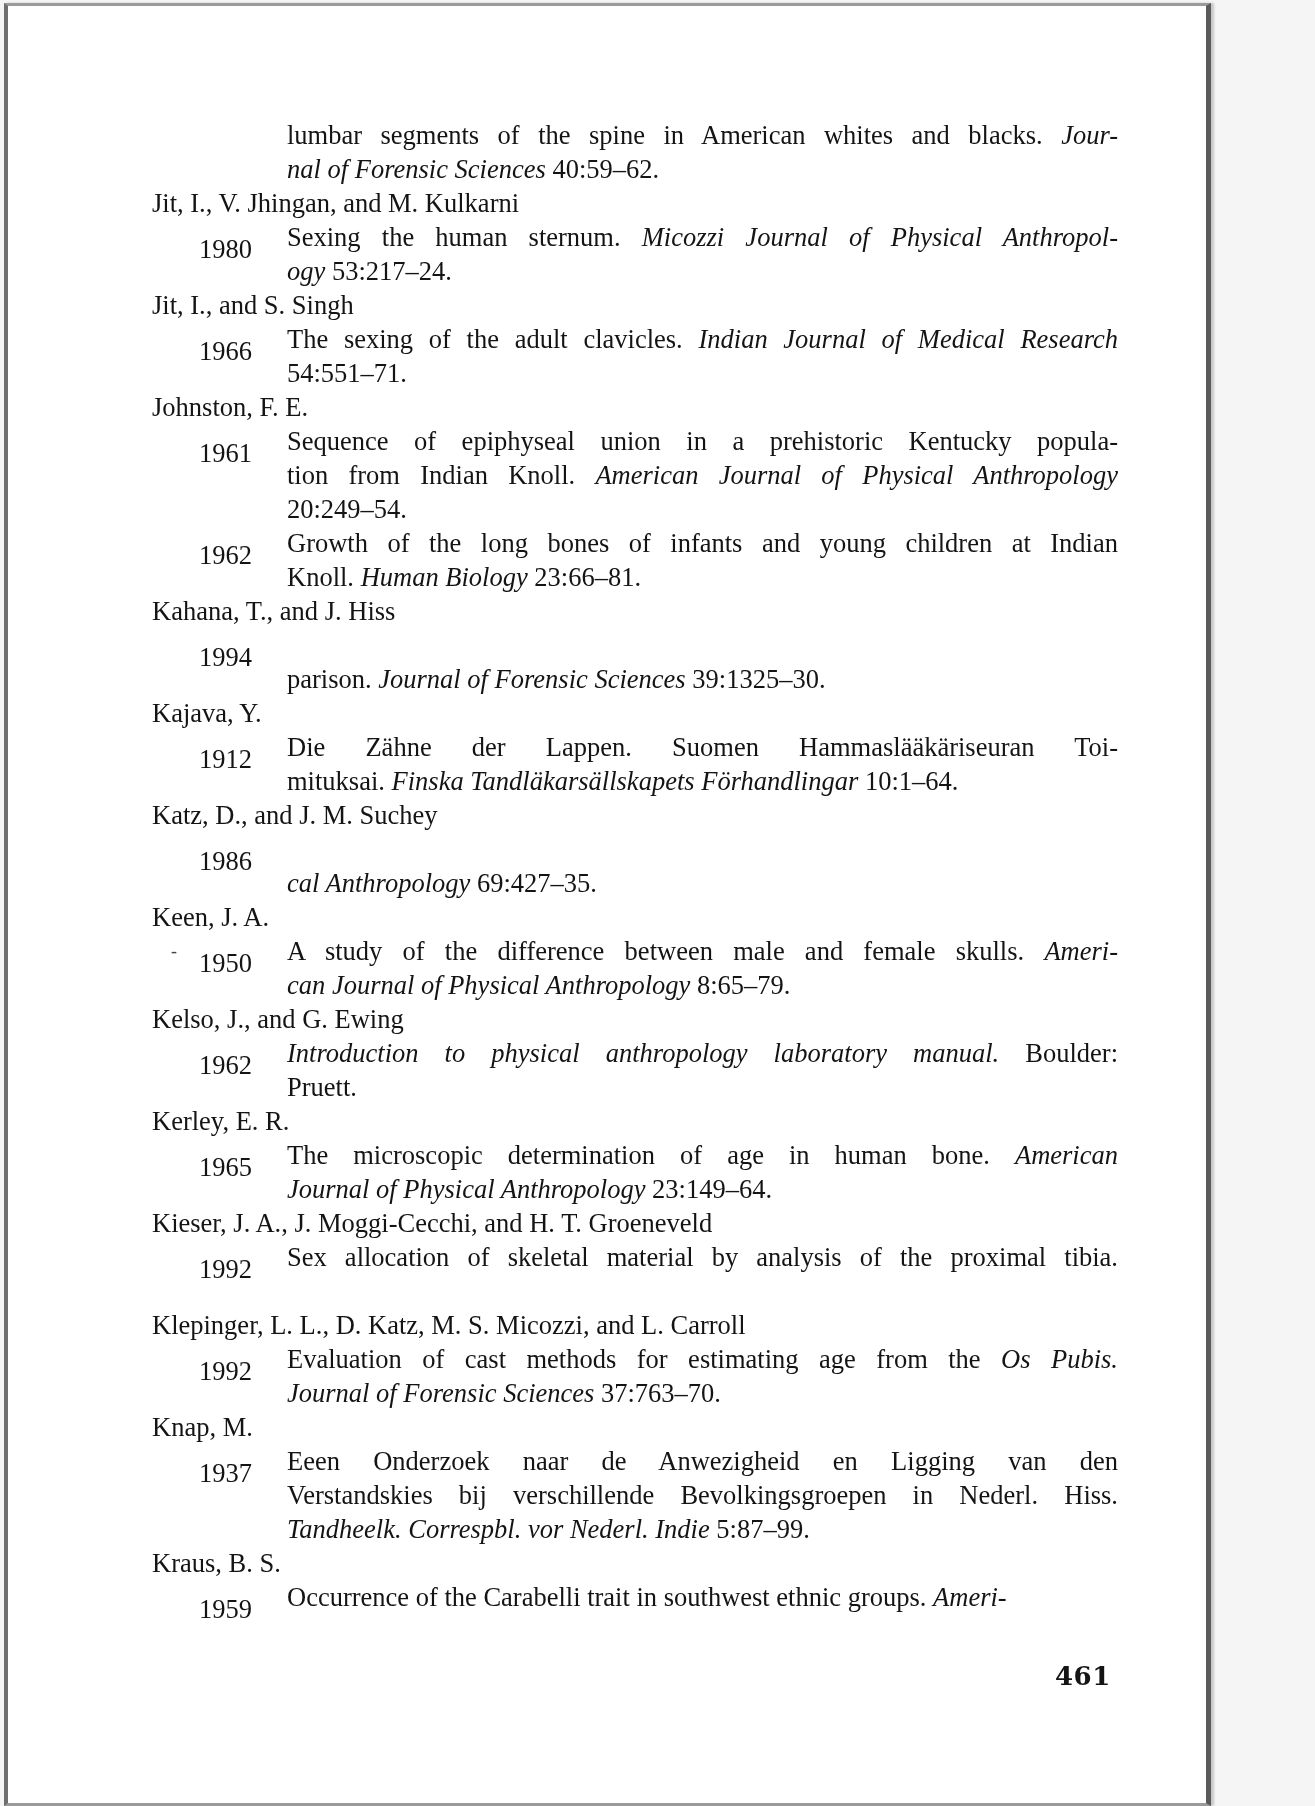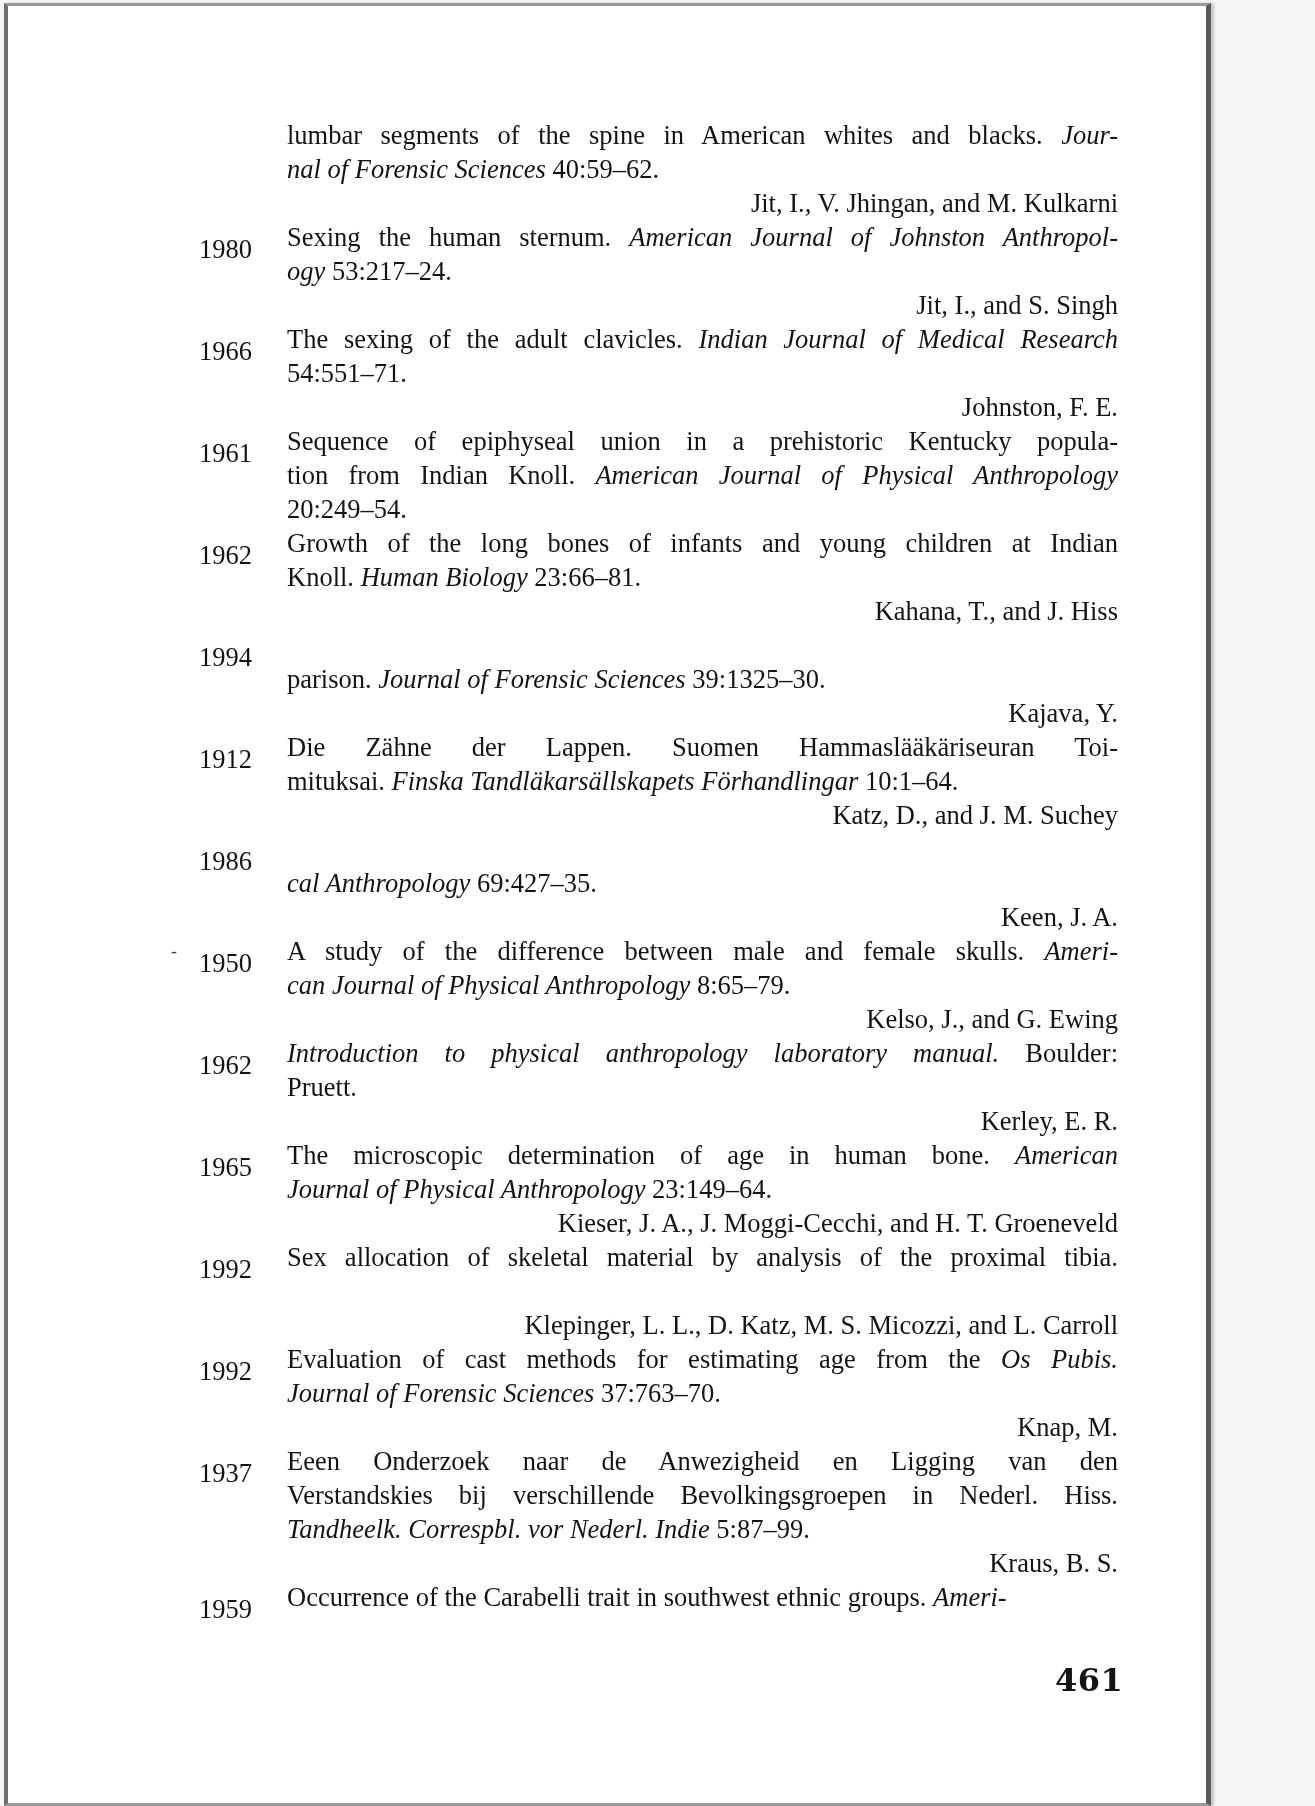--- a/index.html
+++ b/index.html
@@ -36,21 +36,20 @@
     width: 966px;
     font-size: 26.5px;
     line-height: 34px;
   }
   .line {
     height: 34px;
     white-space: nowrap;
   }
   .author {
     padding-left: 0;
-    text-align: right;
   }
   .entry {
     position: relative;
   }
   .entry-row {
     display: flex;
   }
   .year {
     width: 135px;
     flex: 0 0 135px;
@@ -72,21 +71,21 @@
     position: absolute;
     left: 19px;
     top: 0;
     font-size: 18px;
     color: #444;
   }
   .page-number {
     position: absolute;
     left: 1047px;
     top: 1655px;
-    font-size: 32px;
+    font-size: 26px;
     font-weight: bold;
     letter-spacing: 0.5px;
     font-family: "DejaVu Serif", serif;
   }
 </style>
 </head>
 <body>
 
 <div class="page">
   <div class="refs" id="refs">
@@ -98,21 +97,21 @@
         <div class="line entry-row">
           <span class="year"></span>
           <span class="body last"><i>nal of Forensic Sciences</i><span> 40:59–62.</span></span>
         </div>
       </div>
       <div class="reference">
         <div class="line author">Jit, I., V. Jhingan, and M. Kulkarni</div>
         <div class="entry">
           <div class="line entry-row">
             <span class="year">1980</span>
-            <span class="body"><span>Sexing the human sternum. </span><i>American Journal of Johnston Anthropol-</i></span>
+            <span class="body"><span>Sexing the human sternum. </span><i>Micozzi Journal of Physical Anthropol-</i></span>
           </div>
           <div class="line entry-row">
             <span class="year"></span>
             <span class="body last"><i>ogy</i><span> 53:217–24.</span></span>
           </div>
         </div>
       </div>
       <div class="reference">
         <div class="line author">Jit, I., and S. Singh</div>
         <div class="entry">

